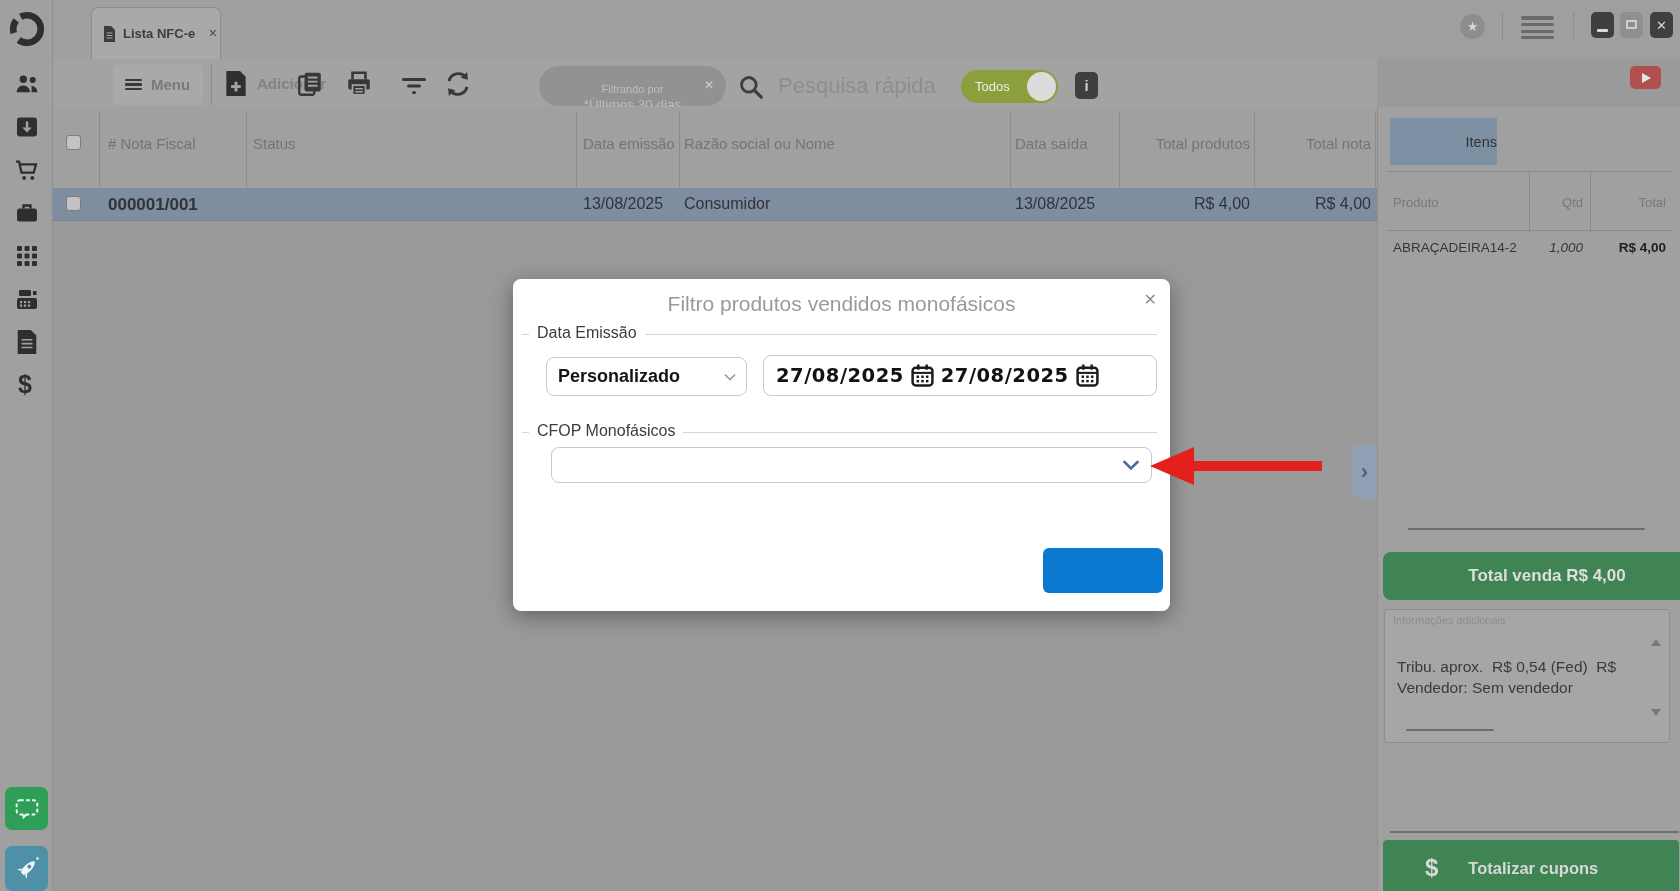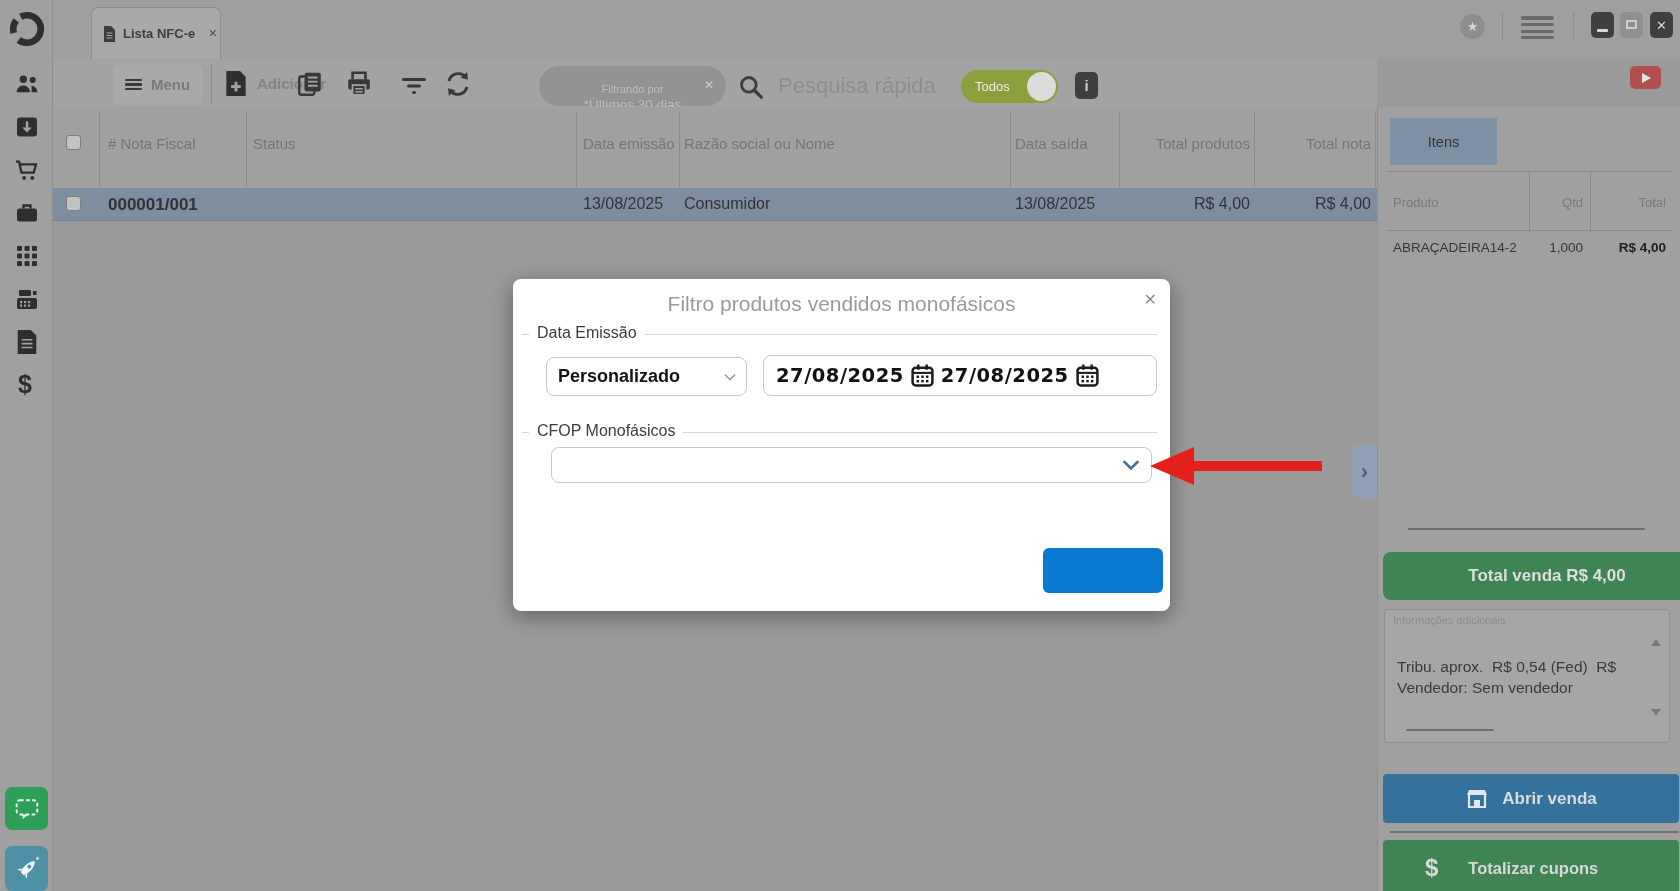--- a/index.html
+++ b/index.html
@@ -50,21 +50,21 @@
   .lines4 div{width:33px;height:3.2px;background:#6a6a6a;border-radius:2px;margin:3.4px 0;}
 
   
   .th{font-size:15px;color:#747474;top:135px;}
   .hdiv{top:112px;height:76px;width:1px;background:#8b8b8b;}
   .row{left:53px;top:188px;width:1324px;height:33px;background:#7f8da0;border-bottom:1px solid #75828f;}
   .cell{position:absolute;top:7px;font-size:16px;color:#30333a;}
   .cb{width:15px;height:15px;background:#c2c2c2;border:1px solid #7e7e7e;border-radius:3px;}
 
   
-  .ptab{top:118px;height:47px;display:flex;align-items:center;justify-content:center;font-size:14.5px;color:#333;}
+  .ptab{top:118px;height:47px;display:flex;align-items:center;justify-content:flex-end;font-size:14.5px;color:#333;}
   .pth{font-size:13px;color:#787878;}
   .ptd{font-size:14px;color:#363636;}
   .grip{height:2px;background:#6d6d6d;border-radius:1px;}
   .greenbar{left:1383px;top:552px;width:328px;height:48px;background:#3f8452;border-radius:8px;display:flex;align-items:center;justify-content:center;color:#dedede;font-size:17px;font-weight:bold;}
   .infobox{left:1384px;top:609px;width:286px;height:134px;background:#a6a6a6;border:1px solid #8f8f8f;border-radius:3px;}
   .infolabel{font-size:11px;color:#8d8d8d;}
   .infotext{font-size:15.5px;color:#3a3a3a;white-space:pre-wrap;line-height:1.3;margin-top:24px;}
   .tri-up{width:0;height:0;border-left:5px solid transparent;border-right:5px solid transparent;border-bottom:7px solid #797979;}
   .tri-down{width:0;height:0;border-left:5px solid transparent;border-right:5px solid transparent;border-top:7px solid #797979;}
   .bluebtn{left:1383px;top:774px;width:296px;height:49px;background:#34719b;border-radius:4px;display:flex;align-items:center;justify-content:center;gap:13px;color:#dcdcdc;font-size:17px;font-weight:bold;}
@@ -322,21 +322,21 @@
   </div>
   <div class="abs" style="left:1387px;top:171px;width:285px;height:60px;border-top:1px solid #8a8a8a;border-bottom:1px solid #8a8a8a;">
     <div style="position:absolute;left:142px;top:0;width:1px;height:60px;background:#8a8a8a;"></div>
     <div style="position:absolute;left:203px;top:0;width:1px;height:60px;background:#8a8a8a;"></div>
     <div class="pth" style="position:absolute;left:6px;top:23px;">Produto</div>
     <div class="pth" style="position:absolute;left:146px;top:23px;width:50px;text-align:right;">Qtd</div>
     <div class="pth" style="position:absolute;left:207px;top:23px;width:72px;text-align:right;">Total</div>
   </div>
   <div class="abs" style="left:1387px;top:240px;width:285px;height:22px;">
     <div class="ptd" style="position:absolute;left:6px;font-size:13.5px;">ABRAÇADEIRA14-2</div>
-    <div class="ptd" style="position:absolute;left:146px;width:50px;text-align:right;font-size:13.5px;">1,000</div>
+    <div class="ptd" style="position:absolute;left:146px;width:50px;text-align:right;font-size:13.5px;font-style:italic;">1,000</div>
     <div class="ptd" style="position:absolute;left:207px;width:72px;text-align:right;font-weight:bold;color:#1f1f1f;font-size:13.5px;">R$ 4,00</div>
   </div>
 
   <div class="abs expander">
     <span>›</span>
   </div>
 
   <div class="abs grip" style="left:1408px;top:528px;width:237px;"></div>
 
   <div class="abs greenbar">
@@ -345,28 +345,20 @@
 
   <div class="abs infobox">
     <div class="infolabel" style="position:absolute;left:8px;top:4px;">Informações adicionais</div>
     <div class="infotext" style="position:absolute;left:12px;top:23px;width:250px;">Tribu. aprox.  R$ 0,54 (Fed)  R$</div>
     <div class="infotext" style="position:absolute;left:12px;top:44px;width:250px;">Vendedor: Sem vendedor</div>
     <div class="tri-up" style="position:absolute;right:8px;top:29px;"></div>
     <div class="tri-down" style="position:absolute;right:8px;top:99px;"></div>
     <div class="grip" style="position:absolute;left:21px;bottom:11px;width:88px;"></div>
   </div>
 
-  <div class="abs bluebtn">
-    <svg width="24" height="22" viewBox="0 0 24 22">
-        <path d="M2 7l2-5h16l2 5z" fill="#dfe8ef"></path>
-        <path d="M4 7v12h16V7" fill="none" stroke="#dfe8ef" stroke-width="2.2"></path>
-        <rect x="9" y="12" width="6" height="7" fill="#dfe8ef"></rect>
-      </svg>
-    <span>Abrir venda</span>
-  </div>
   <div class="abs" style="left:1390px;top:831px;width:289px;height:2px;background:#6f6f6f;"></div>
   <div class="abs greenbtn">
     <span style="font-size:24px;font-weight:bold;">$</span>
     <span>Totalizar cupons</span>
   </div>
 
   <div class="abs modal">
     <div class="abs modal-title">Filtro produtos vendidos monofásicos</div>
     <div class="abs modal-close">✕</div>
 

